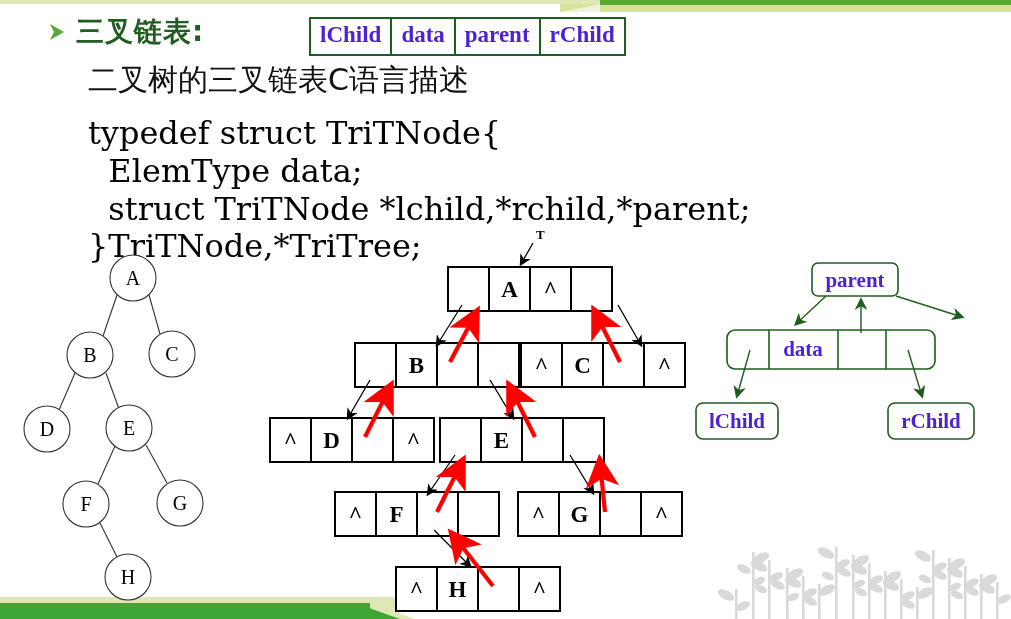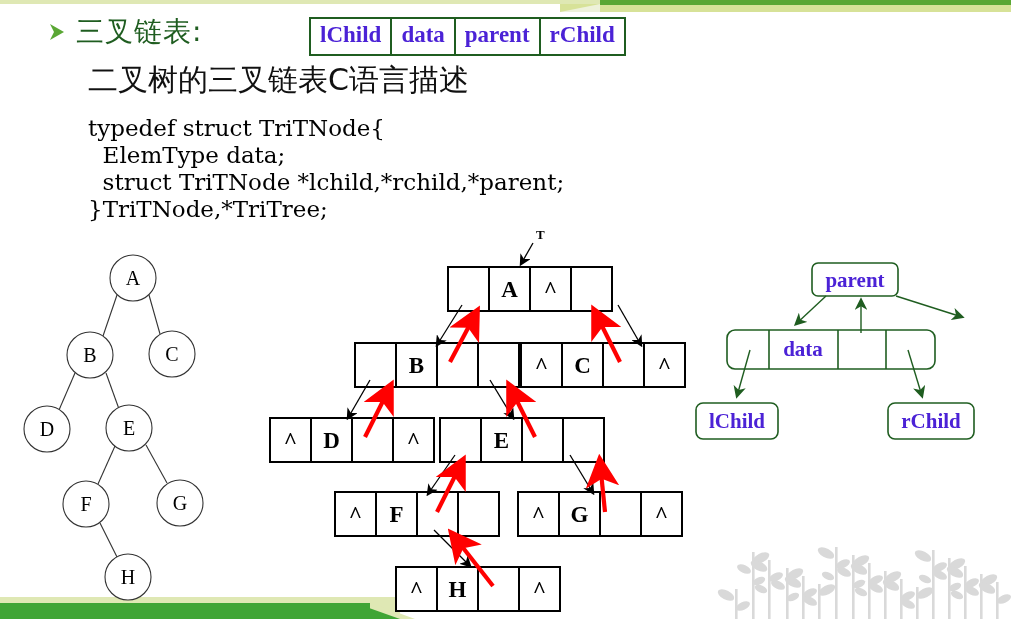--- a/index.html
+++ b/index.html
@@ -20,32 +20,32 @@
   .bot-band .b1{position:absolute;bottom:0;left:0;width:400px;height:22px;background:#dfe8b4;}
   .bot-band .b2{position:absolute;bottom:0;left:0;width:370px;height:16px;background:#3fa535;}
   .bot-band .b3{position:absolute;bottom:0;left:355px;width:60px;height:22px;background:#dfe8b4;
                 clip-path:polygon(0 0,100% 100%,0 100%);}
   .bot-band .b4{position:absolute;bottom:0;left:355px;width:45px;height:16px;background:#3fa535;
                 clip-path:polygon(0 0,100% 100%,0 100%);}
   
   .bullet-row{position:absolute;left:48px;top:18px;display:flex;align-items:center;}
   .bullet-arrow{width:18px;height:20px;margin-right:10px;flex:none;}
   .heading-cn{font-size:28px;color:#1f5d20;font-family:"DejaVu Sans", sans-serif;
-              font-weight:normal;letter-spacing:1px;line-height:1;white-space:nowrap;}
+              font-weight:bold;letter-spacing:1px;line-height:1;white-space:nowrap;}
   
   .hdr-table{position:absolute;left:309px;top:17px;display:flex;border:2px solid #1f5d20;}
   .hdr-table .cell{border-right:2px solid #1f5d20;padding:3px 9px 6px 9px;
      font-family:"Liberation Serif",serif;font-weight:bold;font-size:23px;color:#4b22d6;
      display:flex;align-items:center;justify-content:center;}
   .hdr-table .cell:last-child{border-right:none;}
   
   .code-title{position:absolute;left:88px;top:60px;font-size:30px;color:#111;
      font-family:"DejaVu Sans",sans-serif;white-space:nowrap;}
   .code{position:absolute;left:88px;top:115px;font-family:"DejaVu Serif",serif;
-     font-size:23px;color:#000;line-height:1.18;white-space:pre;}
+     font-size:32px;color:#000;line-height:1.18;white-space:pre;}
   
   .canvas{position:absolute;left:0;top:0;width:1011px;height:619px;}
   .node-cell-txt{font-family:"Liberation Serif",serif;font-weight:bold;font-size:23px;fill:#000;}
   .legend-txt{font-family:"Liberation Serif",serif;font-weight:bold;font-size:21px;fill:#4b22d6;}
   .tlabel{font-family:"Liberation Serif",serif;font-weight:bold;font-size:13px;fill:#000;}
   .tree-letter{font-family:"Liberation Serif",serif;font-size:20px;fill:#000;}
 </style>
 </head>
 <body>
 

